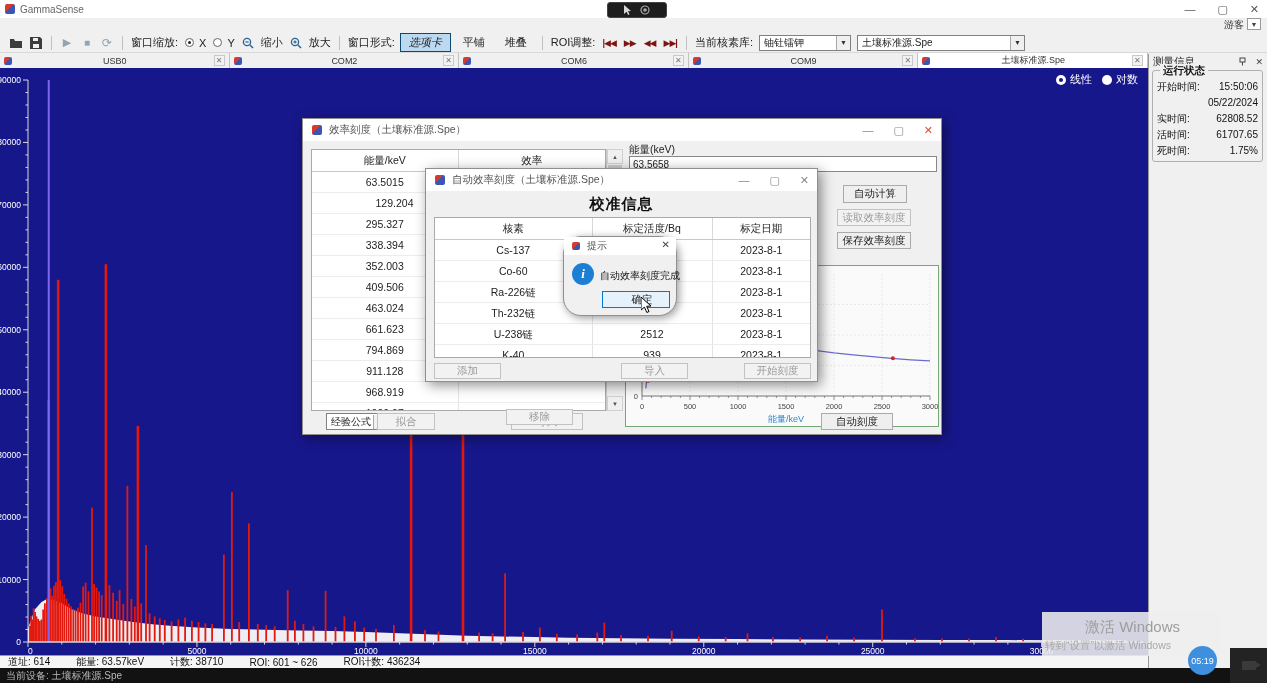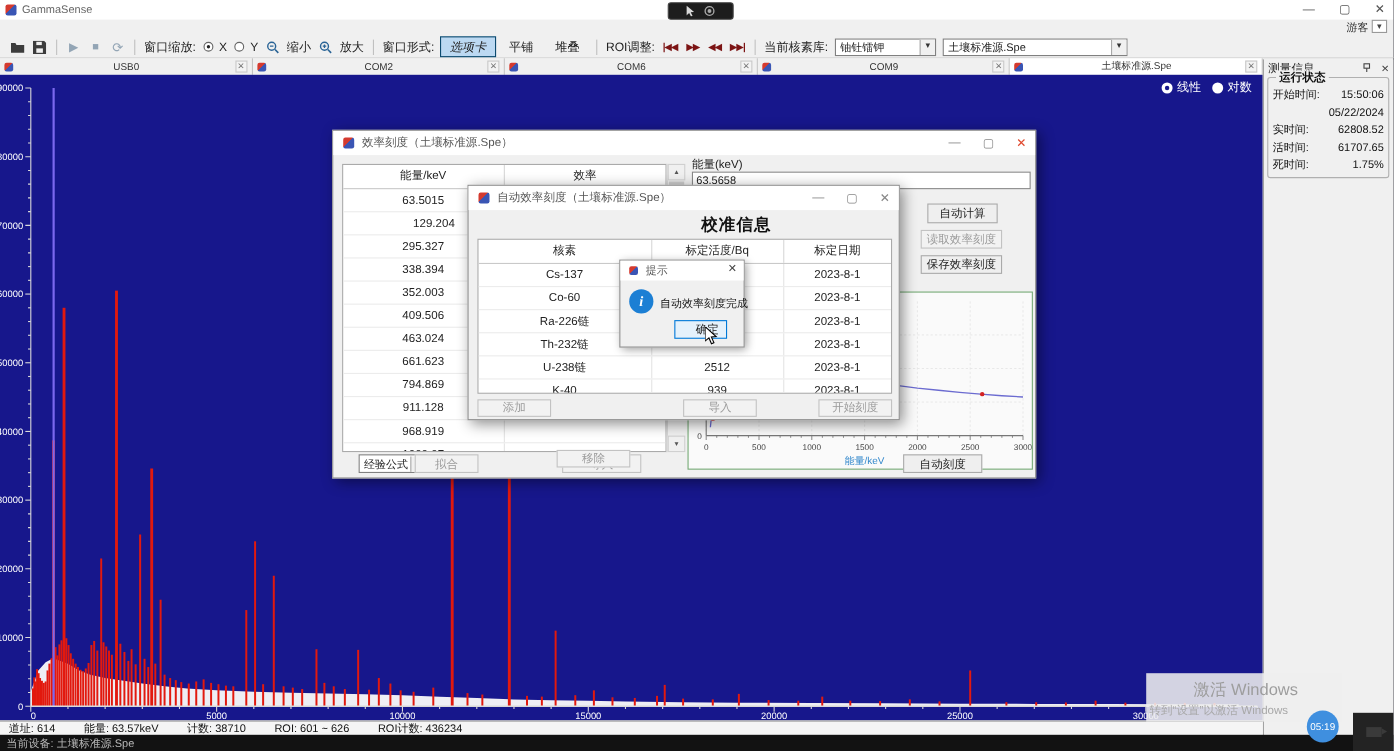--- a/index.html
+++ b/index.html
@@ -111,21 +111,21 @@
   .dtable { position:absolute; background:#fff; border:1px solid #aaa; overflow:hidden; }
   .dt-head { display:flex; border-bottom:1px solid #c9c9c9; }
   .dt-head .hc { font-size:10.5px; color:#222; text-align:center; height:21px; line-height:21px; border-right:1px solid #d8d8d8; }
   .dt-row { display:flex; border-bottom:1px solid #ececec; }
   .dt-row .c { font-size:10.5px; color:#222; text-align:center; height:20px; line-height:20px; border-right:1px solid #e4e4e4; }
   .scrollcol { position:absolute; width:17px; background:#f0f0f0; border-left:1px solid #c9c9c9; }
   .sc-arrow { height:15px; background:#f0f0f0; border:1px solid #d0d0d0; font-size:6px; color:#555;
     text-align:center; line-height:14px; }
   .sc-thumb { position:absolute; left:1px; right:1px; top:16px; height:55px; background:#cdcdcd; }
 
-  .heading { position:absolute; width:100%; text-align:center; font-size:15px; font-weight:bold; color:#111; letter-spacing:1px;margin-left:48px; }
+  .heading { position:absolute; width:100%; text-align:center; font-size:15px; font-weight:bold; color:#111; letter-spacing:1px; }
   .minichart { position:absolute; background:#fafafa; border:1px solid #74a874; }
 
   .msgbox { position:absolute; background:#f0f0f0; border:1px solid #8f8f8f; box-shadow:2px 2px 8px rgba(0,0,0,.4); }
   .msg-title { height:18px; background:#fff; display:flex; align-items:center; padding-left:3px; position:relative; }
   .msg-title .dlg-title { font-size:10px; }
   .msg-close { position:absolute; right:6px; top:2px; font-size:10px; color:#444; }
   .info-ico { position:absolute; width:22px; height:22px; border-radius:50%; background:#1c7fd4; color:#fff;
     font-size:13px; font-style:italic; font-weight:bold; display:flex; align-items:center; justify-content:center;
     font-family:"Liberation Serif","DejaVu Serif",serif; }
   .msg-text { position:absolute; font-size:10px; color:#111; white-space:nowrap; }
@@ -753,28 +753,28 @@
           </div>
         </div>
     </div>
 
     <div class="btn disabled" style="left:8px;top:194px;width:67px;height:16px;">添加</div>
     <div class="btn disabled" style="left:80px;top:210px;width:67px;height:16px;margin-top:30px;">移除</div>
     <div class="btn disabled" style="left:195px;top:194px;width:67px;height:16px;">导入</div>
     <div class="btn disabled" style="left:318px;top:194px;width:67px;height:16px;">开始刻度</div>
   </div>
 
-  <div class="msgbox" style="left:563px;top:236px;width:114px;height:80px;z-index:30;">
+  <div class="msgbox" style="left:563px;top:236px;width:114px;height:80px;z-index:30;border-radius:18px;">
     <div class="msg-title">
       <span class="appicon" style="width:8px;height:8px;"></span>
       <span class="dlg-title">提示</span>
       <span class="msg-close">✕</span>
     </div>
     <span class="info-ico" style="left:8px;top:26px;">i</span>
     <span class="msg-text" style="left:36px;top:32px;">自动效率刻度完成</span>
-    <div class="btn ok-btn" style="left:49px;top:54px;width:48px;height:17px;padding-left:12px;">确定</div>
+    <div class="btn ok-btn" style="left:38px;top:54px;width:68px;height:17px;padding-left:12px;">确定</div>
   </div>
 
   <svg class="cursor-arrow" style="left:641px;top:297px;" width="12" height="18" viewBox="0 0 12 18">
     <polygon points="0,0 0,13 3.5,10.2 5.8,15.5 8,14.5 5.7,9.3 10,9" fill="#fff" stroke="#000" stroke-width="1"></polygon>
   </svg>
 
 </div>
 
 </body></html>

